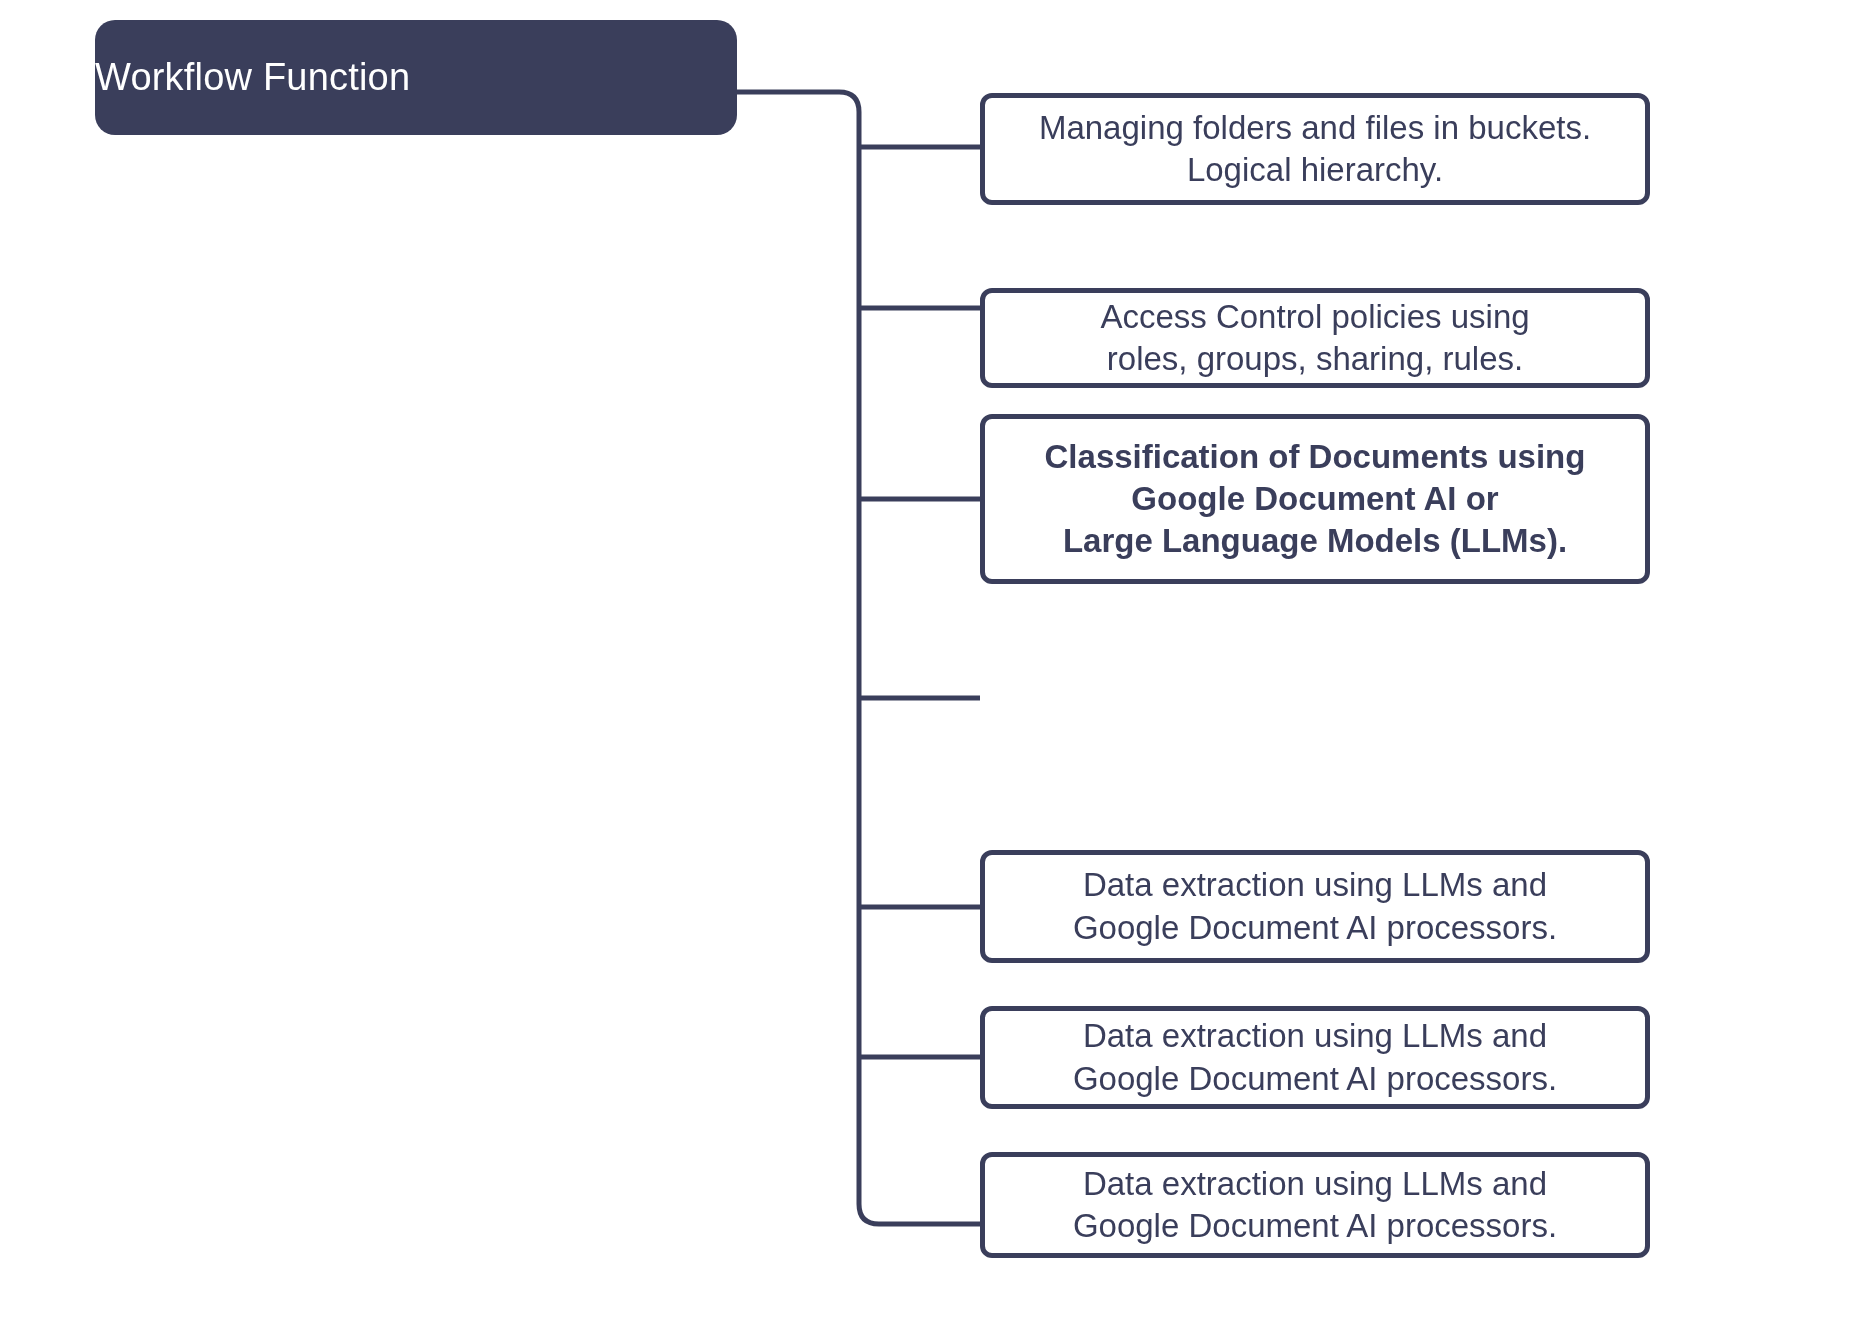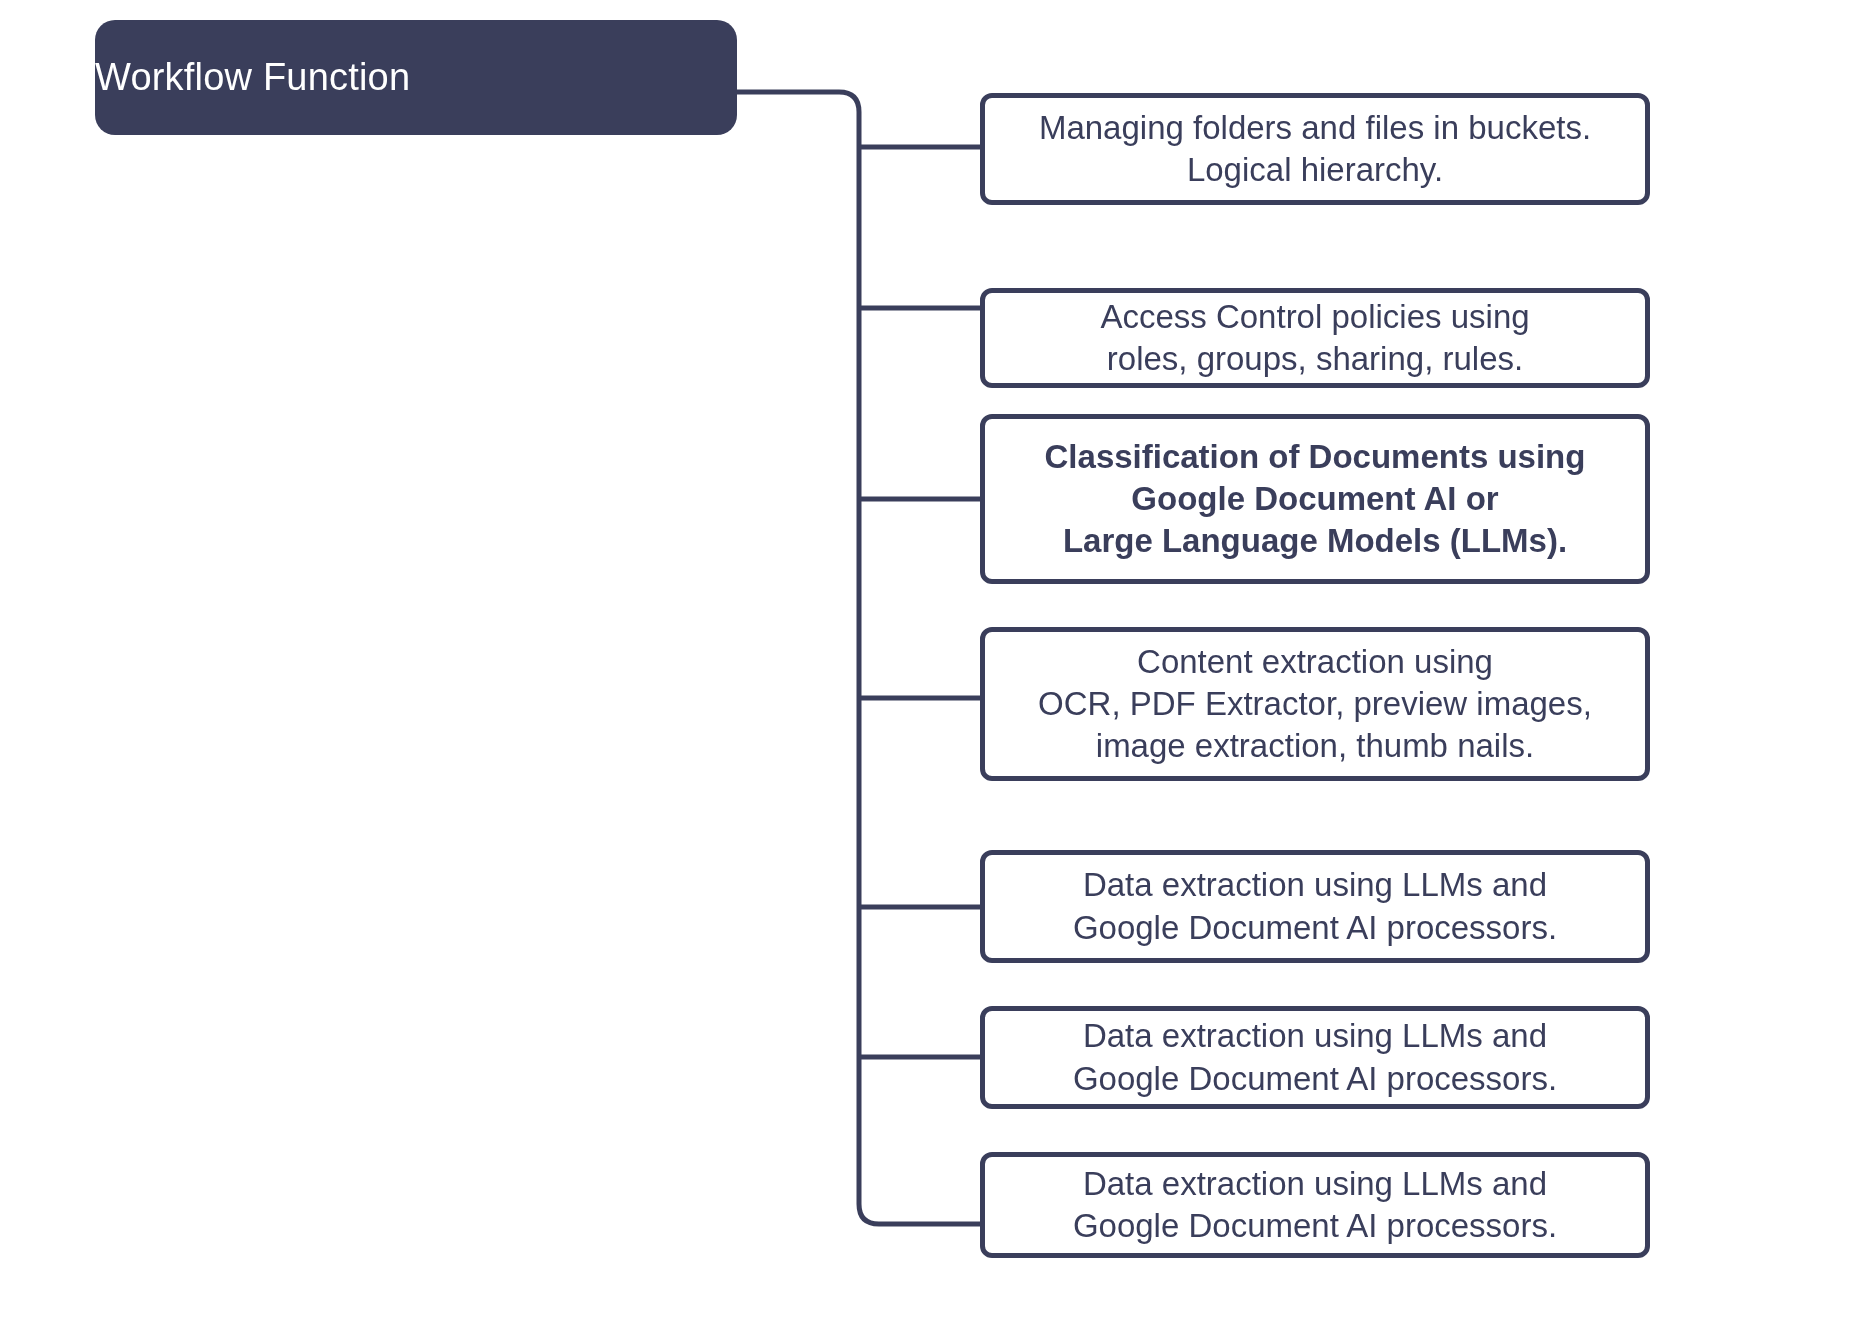--- a/index.html
+++ b/index.html
@@ -99,25 +99,20 @@
     <div class="leaf-label">Access Control policies using
 roles, groups, sharing, rules.</div>
   </div>
 
   <div class="leaf-node" style="top:414px; height:170px;font-weight:bold;">
     <div class="leaf-label">Classification of Documents using
 Google Document AI or
 Large Language Models (LLMs).</div>
   </div>
 
-  <div class="leaf-node" style="top:627px; height:154px;">
-    <div class="leaf-label">Content extraction using
-OCR, PDF Extractor,  preview images,
-image extraction, thumb nails.</div>
-  </div>
 
   <div class="leaf-node" style="top:850px; height:113px;">
     <div class="leaf-label">Data extraction using LLMs and
 Google Document AI processors.</div>
   </div>
 
   <div class="leaf-node" style="top:1006px; height:103px;">
     <div class="leaf-label">Data extraction using LLMs and
 Google Document AI processors.</div>
   </div>

